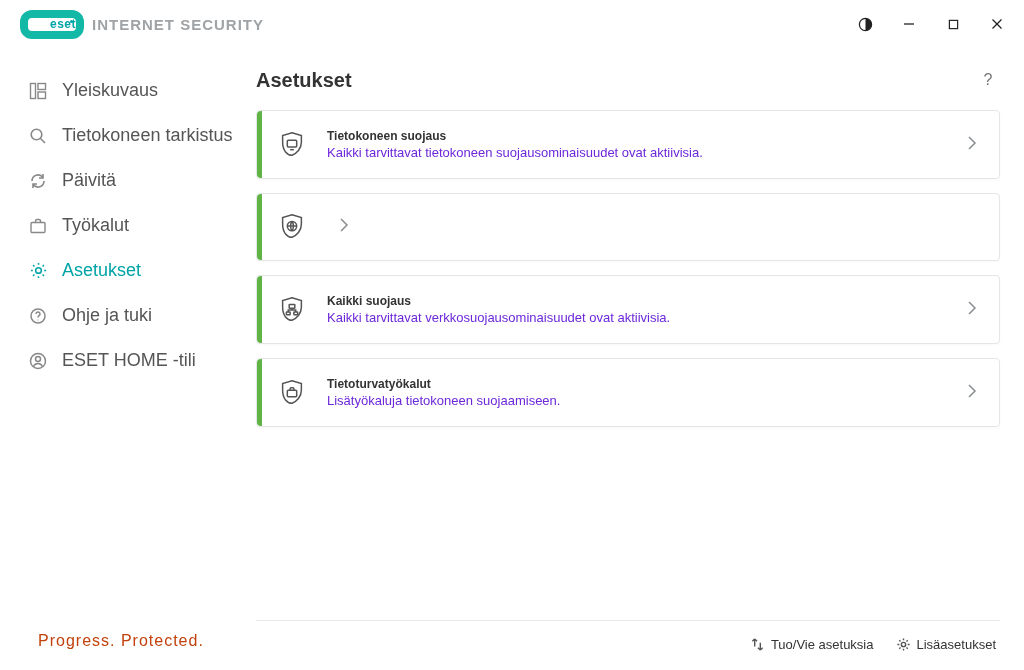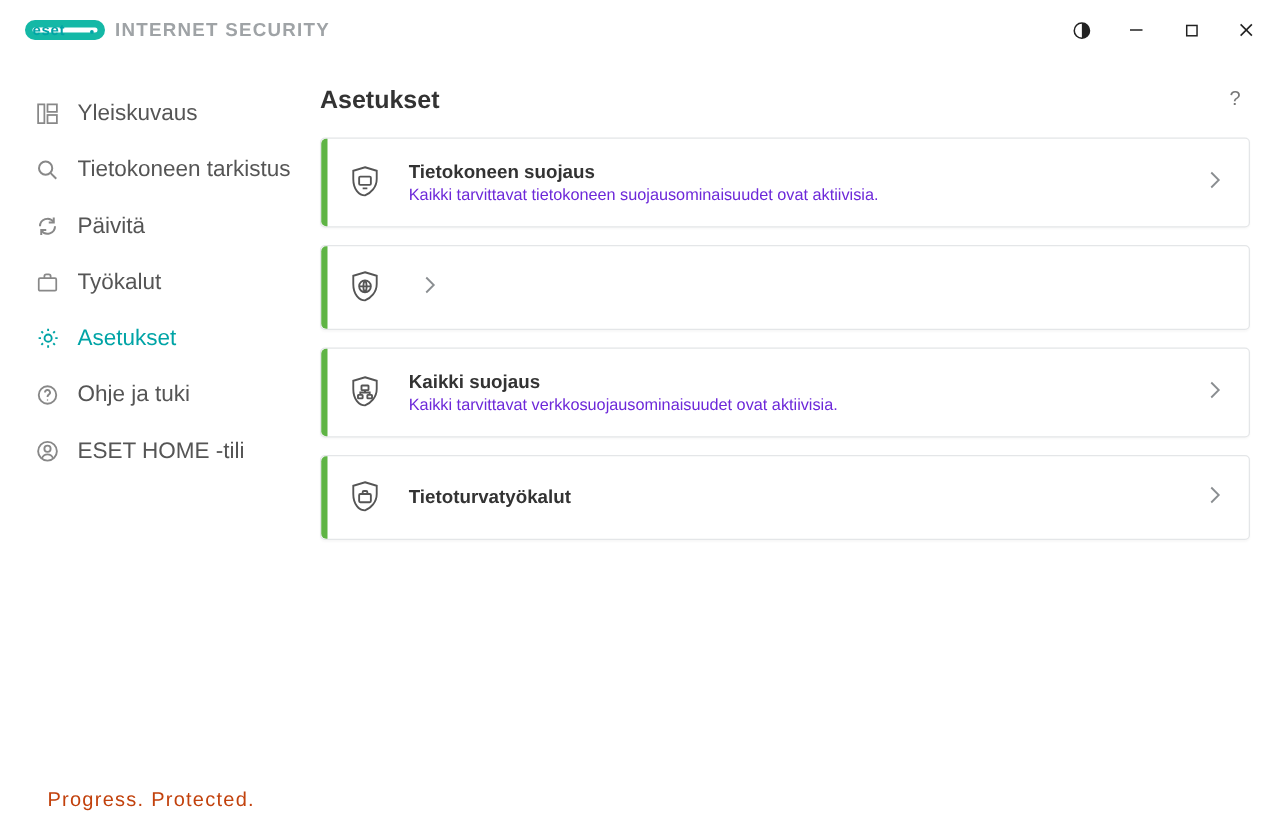--- a/index.html
+++ b/index.html
@@ -17,26 +17,26 @@
     align-items: center;
     padding: 0 12px 0 20px;
   }
   .logo-wrap {
     display: flex;
     align-items: center;
     gap: 8px;
   }
   .logo-badge {
     width: 64px;
-    height: 16px;
-    border: 6px solid #14b8a6;
+    height: 29px;
+    border: 8px solid #14b8a6;
     border-radius: 12px;
     display: flex;
     align-items: center;
-    justify-content: flex-start;
+    justify-content: flex-end;
     position: relative;
   }
   .logo-badge-inner {
     color: #00a4a6;
     font-weight: 800;
     font-size: 12px;
     letter-spacing: 0.5px;
   }
   .logo-dot {
     position: absolute;
@@ -144,21 +144,21 @@
   }
   .card-icon {
     width: 70px;
     display: flex;
     align-items: center;
     justify-content: center;
     color: #555;
   }
   .card-body { flex: 1; }
   .card-title {
-    font-size: 15px;
+    font-size: 12px;
     font-weight: 700;
     color: #333;
     margin-bottom: 2px;
   }
   .card-sub {
     font-size: 13px;
     color: #6d28d9;
   }
   .card-chevron {
     color: #8a8e91;
@@ -359,23 +359,44 @@
       <div class="card">
         <div class="card-icon">
           <svg width="30" height="30" viewBox="0 0 32 32" fill="none" stroke="currentColor" stroke-width="1.6">
               <path d="M16 3l10 3v7c0 7-5 12-10 14C11 27 6 22 6 13V6l10-3z"></path>
               <rect x="11" y="13" width="10" height="7" rx="1"></rect>
               <path d="M14 13v-1.5a1 1 0 0 1 1-1h2a1 1 0 0 1 1 1V13"></path>
             </svg>
         </div>
         <div class="card-body">
           <div class="card-title">Tietoturvatyökalut</div>
+          <div class="card-sub">Lisätyökaluja tietokoneen suojaamiseen.</div>
         </div>
         <div class="card-chevron">
           <svg width="10" height="16" viewBox="0 0 10 16" fill="none" stroke="currentColor" stroke-width="1.5">
               <polyline points="2,2 8,8 2,14"></polyline>
             </svg>
         </div>
       </div>
     </div>
 
+    <div class="footer">
+      <div class="footer-link">
+        <span class="icon">
+          <svg width="15" height="15" viewBox="0 0 16 16" fill="none" stroke="currentColor" stroke-width="1.5">
+              <path d="M5 2v8M5 2l-2.5 2.5M5 2l2.5 2.5"></path>
+              <path d="M11 14V6M11 14l-2.5-2.5M11 14l2.5-2.5"></path>
+            </svg>
+        </span>
+        <span>Tuo/Vie asetuksia</span>
+      </div>
+      <div class="footer-link">
+        <span class="icon">
+          <svg width="15" height="15" viewBox="0 0 16 16" fill="none" stroke="currentColor" stroke-width="1.5">
+              <circle cx="8" cy="8" r="2.3"></circle>
+              <path d="M8 1.5v2M8 12.5v2M1.5 8h2M12.5 8h2M3.5 3.5l1.3 1.3M11.2 11.2l1.3 1.3M12.5 3.5l-1.3 1.3M4.8 11.2l-1.3 1.3"></path>
+            </svg>
+        </span>
+        <span>Lisäasetukset</span>
+      </div>
+    </div>
   </div>
 </div>
 
 </body></html>

